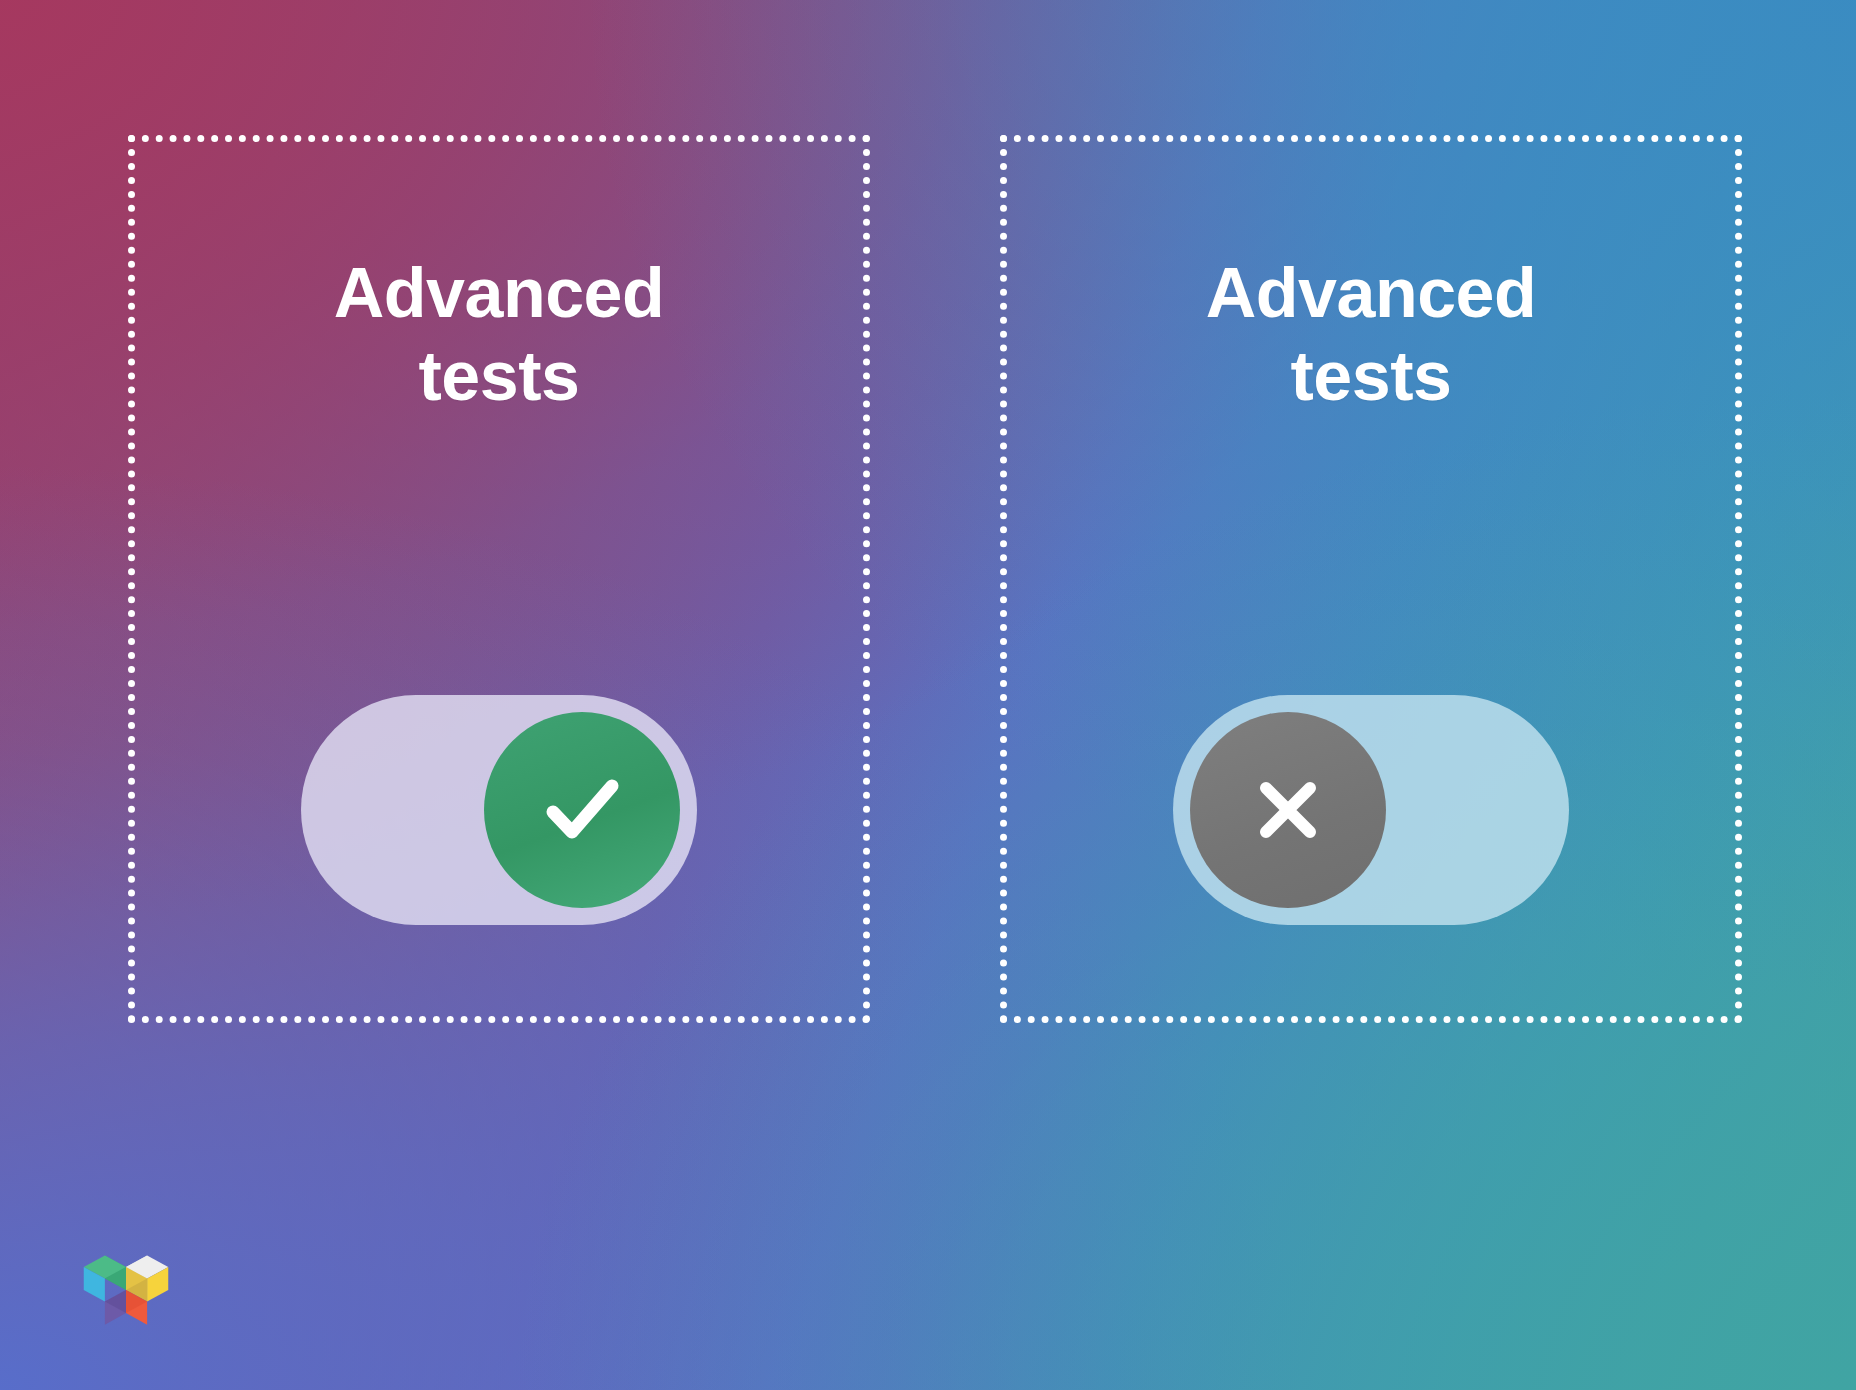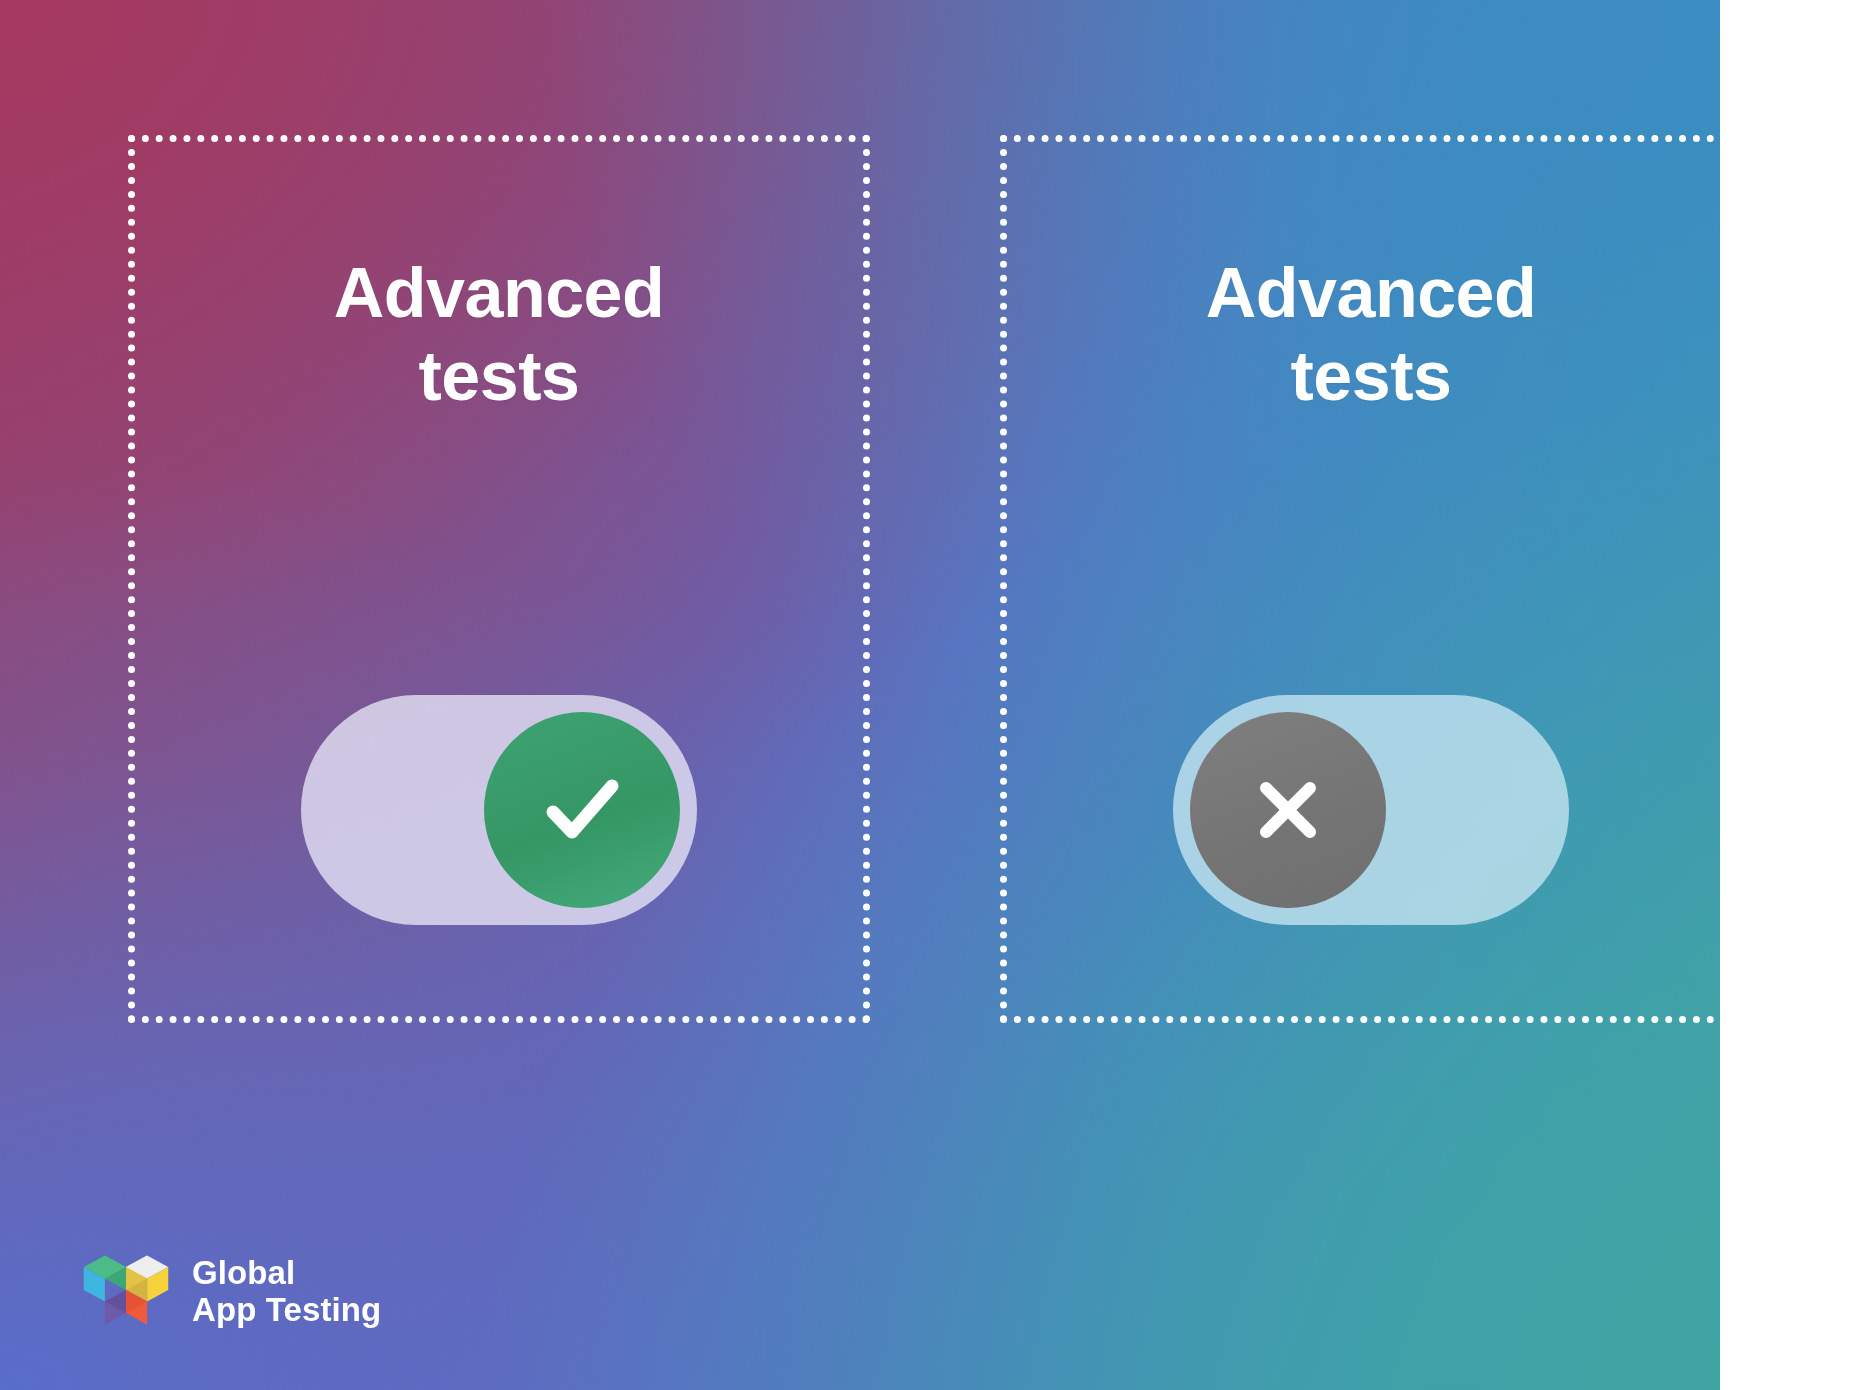--- a/index.html
+++ b/index.html
@@ -5,21 +5,21 @@
   * { margin:0; padding:0; box-sizing:border-box; }
 
   html, body {
     width:1856px; height:1390px;
     overflow:hidden;
     font-family:"Liberation Sans", sans-serif;
   }
 
   #stage {
     position:relative;
-    width:1720px; height:1390px;
+    width:1856px; height:1390px;
     overflow:hidden;
     background:#6f63b4;
   }
 
   
   .bg-base {
     position:absolute; inset:0;
     background:linear-gradient(110deg,
         #9d3e66 0%,
         #8f4a78 14%,
@@ -223,20 +223,16 @@
         <polygon points="50,48 72,60 72,84 50,72" fill="#ef5a3c"></polygon>
         <polygon points="28,84 50,96 72,84 50,72" fill="#e8542f" opacity="0"></polygon>
       </g>
 
       <polygon points="28,36 50,48 50,24" fill="#3aa876" opacity="0.55"></polygon>
       <polygon points="50,48 72,36 50,24" fill="#cfd2d4" opacity="0.0"></polygon>
       <polygon points="28,60 50,72 50,48" fill="#5c4b93" opacity="0.55"></polygon>
       <polygon points="50,72 72,60 50,48" fill="#dd4a2e" opacity="0.45"></polygon>
     </svg>
 
-    <div class="logo-text">
-      <div>Global</div>
-      <div>App Testing</div>
-    </div>
 
   </div>
 
 </div>
 
 </body></html>

